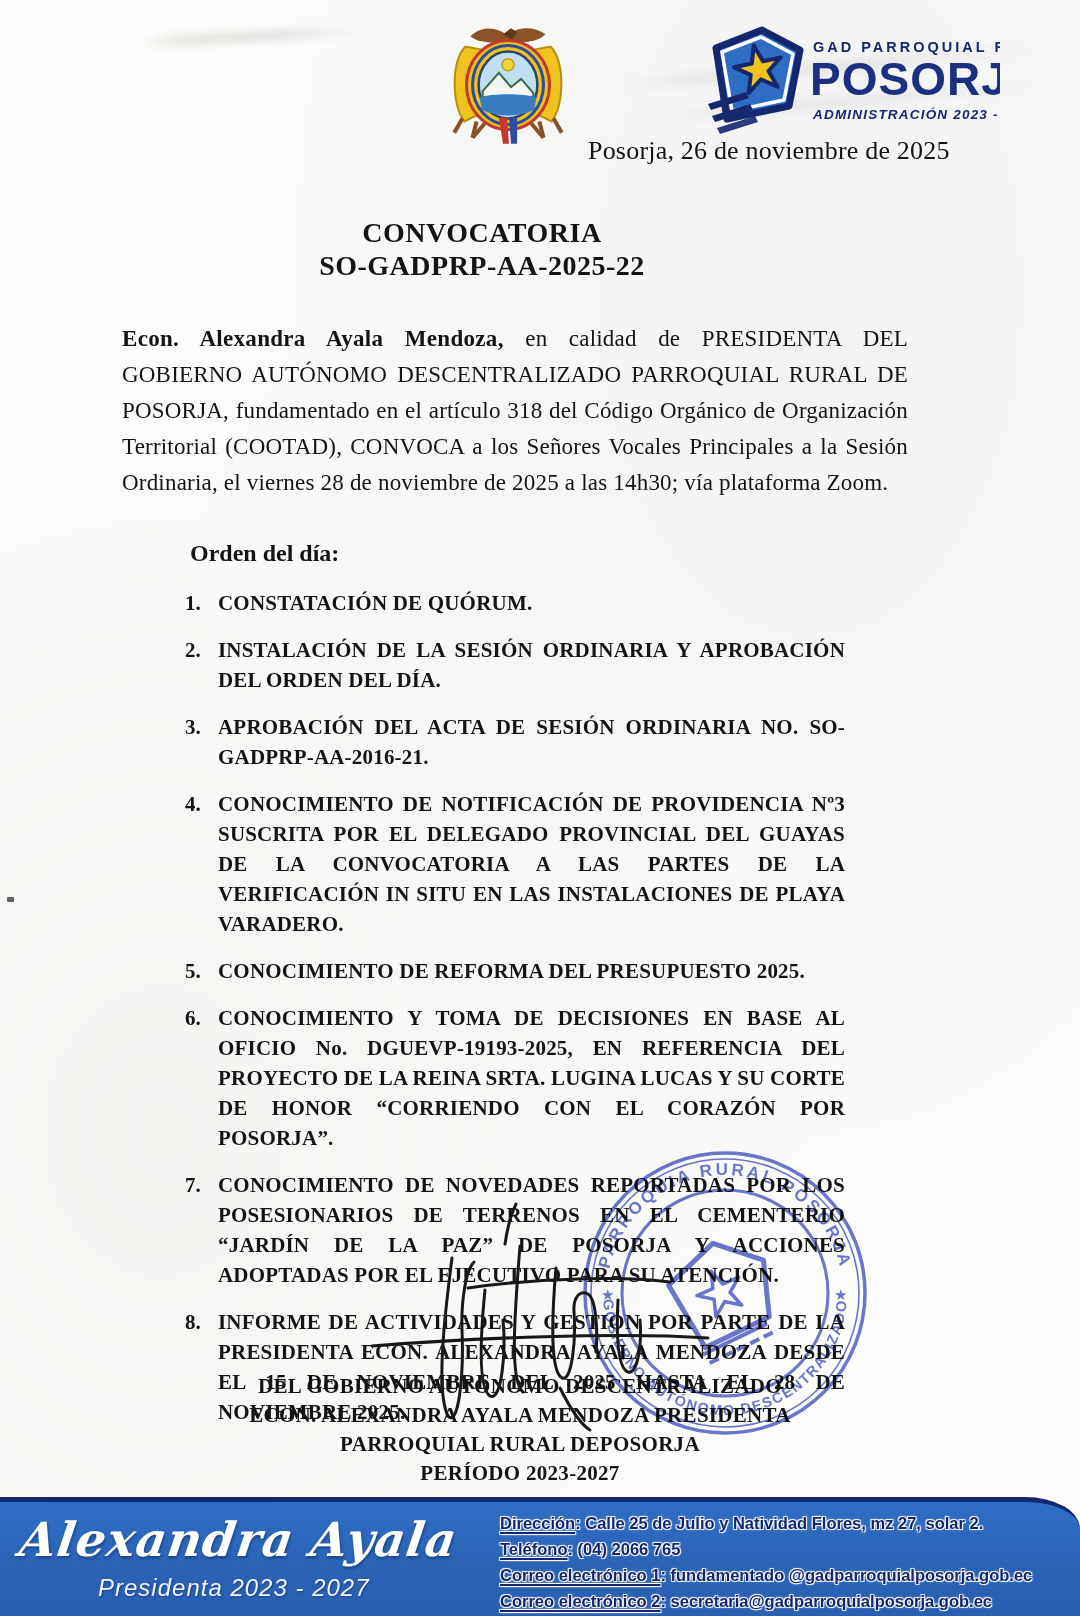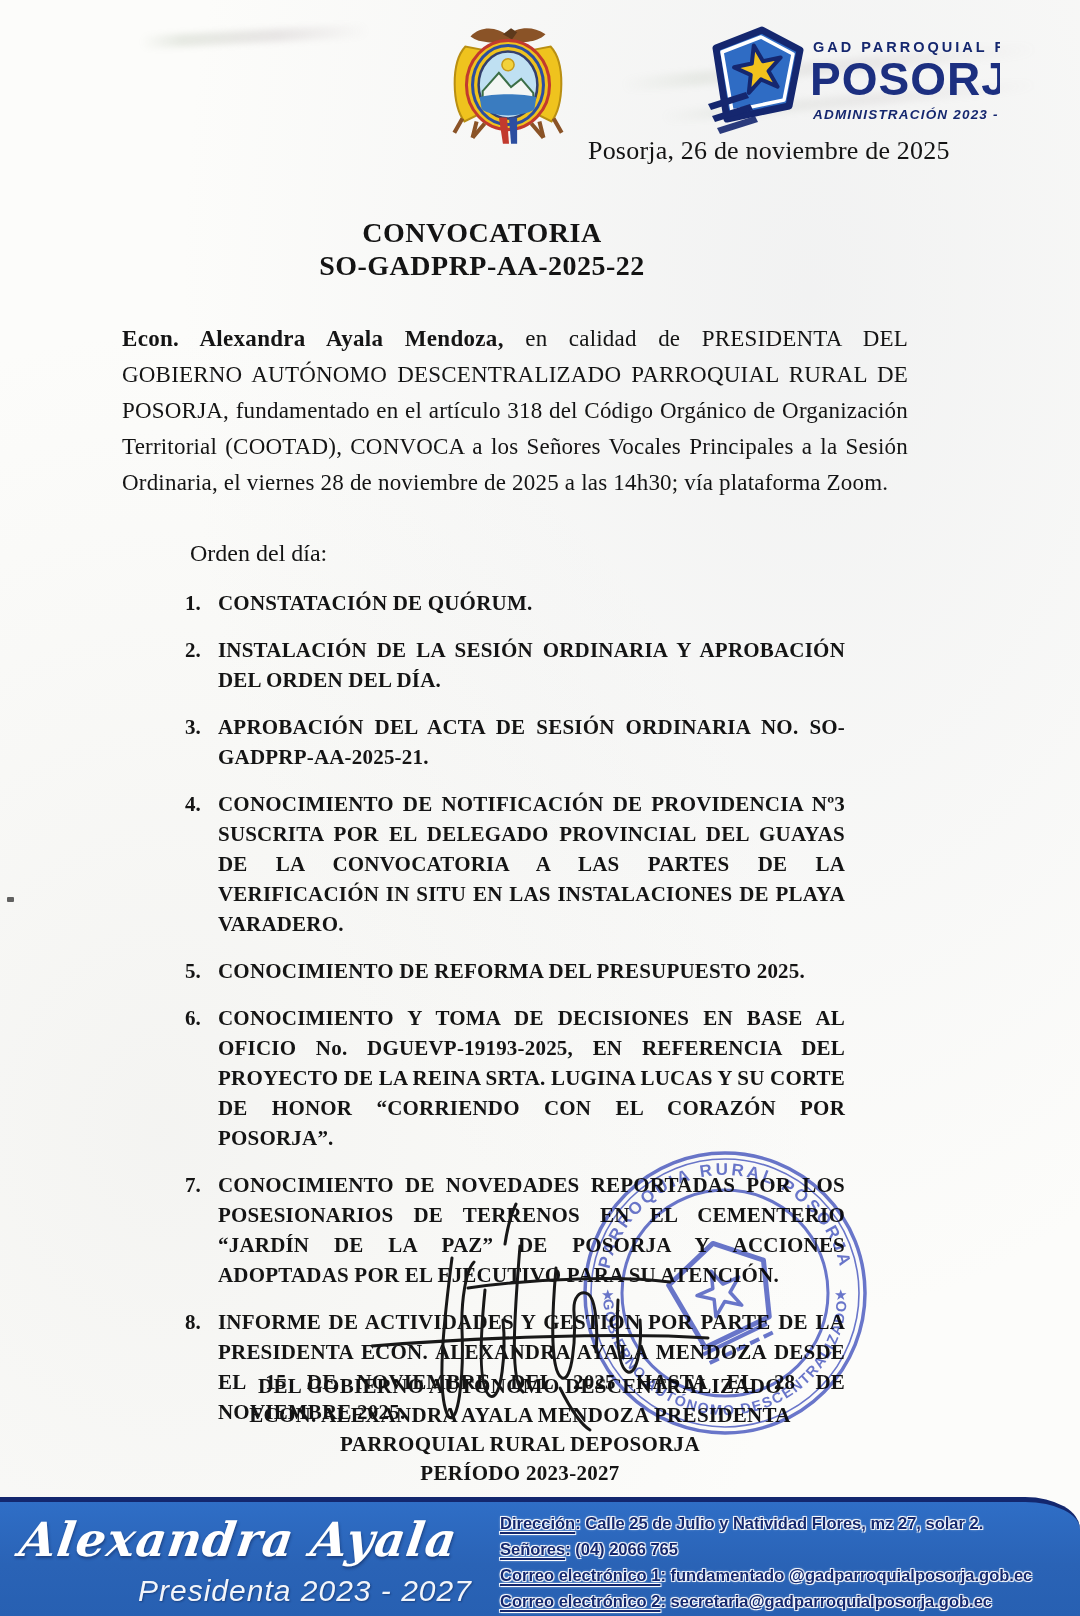--- a/index.html
+++ b/index.html
@@ -19,41 +19,41 @@
     background:linear-gradient(90deg,transparent,#9aa890 18%,#a59a9e 60%,transparent);border-radius:6px;}
   .speck{position:absolute;left:7px;top:897px;width:7px;height:5px;background:#3b3b3b;border-radius:1px;opacity:.8;}
   
   .title-block{position:absolute;top:216px;left:0;width:964px;text-align:center;
     font-weight:bold;font-size:28px;line-height:33px;letter-spacing:.5px;}
   
   .intro{position:absolute;top:298px;left:122px;width:786px;font-size:23px;line-height:36px;
     text-align:justify;letter-spacing:.2px;}
   .intro b{letter-spacing:.3px;}
   
-  .agenda-heading{position:absolute;top:540px;left:190px;font-size:24px;font-weight:normal;}
+  .agenda-heading{position:absolute;top:540px;left:190px;font-size:24px;font-weight:bold;}
   .agenda{position:absolute;top:588px;left:185px;width:660px;}
   .agenda .item{display:flex;margin-bottom:17px;font-weight:bold;font-size:21px;line-height:30px;}
   .agenda .num{flex:0 0 33px;}
   .agenda .txt{flex:1;text-align:justify;letter-spacing:.2px;}
   
   .sig-block{position:absolute;top:1372px;left:180px;width:680px;text-align:center;
     font-weight:bold;font-size:21px;line-height:29px;letter-spacing:.3px;}
   
   .ink{position:absolute;left:0;top:0;width:1080px;height:1616px;pointer-events:none;}
   .stamp{mix-blend-mode:multiply;}
   
   .footer{position:absolute;left:0;bottom:0;width:1080px;height:114px;
     background:linear-gradient(180deg,#2f6ec6 0%,#2a63b6 55%,#2760b2 100%);
     border-top:5px solid #13276e;border-top-right-radius:55px 32px;}
   .foot-name{position:absolute;left:20px;top:10px;color:#fff;
     font-family:"DejaVu Serif",serif;font-style:italic;font-weight:bold;font-size:47px;
     transform:skewX(-8deg);text-shadow:1px 2px 3px rgba(8,20,60,.45);letter-spacing:1px;}
   .foot-role{position:absolute;left:98px;top:72px;color:#f2f5fa;
-    font-family:"Liberation Sans",sans-serif;font-style:italic;font-size:30px;letter-spacing:1px;
-    text-shadow:1px 1px 2px rgba(8,20,60,.4);margin-left:40px;}
+    font-family:"Liberation Sans",sans-serif;font-style:italic;font-size:24px;letter-spacing:1px;
+    text-shadow:1px 1px 2px rgba(8,20,60,.4);}
   .contact{position:absolute;left:500px;top:8px;width:560px;
     font-family:"Liberation Sans",sans-serif;font-weight:bold;font-size:16.5px;line-height:26px;
     color:#13276e;white-space:nowrap;
     text-shadow:0 0 3px #fff,1px 1px 0 rgba(255,255,255,.9),-1px -1px 0 rgba(255,255,255,.9),1px -1px 0 rgba(255,255,255,.7),-1px 1px 0 rgba(255,255,255,.7);}
   .contact .lbl{text-decoration:underline;text-decoration-thickness:2px;text-underline-offset:3px;margin-top:32px;}
   .contact .loc{text-align:center;width:480px;}
 </style>
 </head>
 <body>
 
@@ -118,21 +118,21 @@
     <div class="item">
       <span class="num">1.</span>
       <span class="txt">CONSTATACIÓN DE QUÓRUM.</span>
     </div>
     <div class="item">
       <span class="num">2.</span>
       <span class="txt">INSTALACIÓN DE LA SESIÓN ORDINARIA Y APROBACIÓN DEL ORDEN DEL DÍA.</span>
     </div>
     <div class="item">
       <span class="num">3.</span>
-      <span class="txt">APROBACIÓN DEL ACTA DE SESIÓN ORDINARIA NO. SO-GADPRP-AA-2025-21.</span>
+      <span class="txt">APROBACIÓN DEL ACTA DE SESIÓN ORDINARIA NO. SO-GADPRP-AA-2016-21.</span>
     </div>
     <div class="item">
       <span class="num">4.</span>
       <span class="txt">CONOCIMIENTO DE NOTIFICACIÓN DE PROVIDENCIA Nº3 SUSCRITA POR EL DELEGADO PROVINCIAL DEL GUAYAS DE LA CONVOCATORIA A LAS PARTES DE LA VERIFICACIÓN IN SITU EN LAS INSTALACIONES DE PLAYA VARADERO.</span>
     </div>
     <div class="item">
       <span class="num">5.</span>
       <span class="txt">CONOCIMIENTO DE REFORMA DEL PRESUPUESTO 2025.</span>
     </div>
     <div class="item">
@@ -191,20 +191,20 @@
       <path d="M618,1300 C616,1340 618,1368 628,1372 C638,1375 642,1342 640,1320"></path>
       <path d="M560,1388 C570,1408 580,1424 590,1430"></path>
     </g>
   </svg>
 
   <div class="footer">
     <div class="foot-name">Alexandra Ayala</div>
     <div class="foot-role">Presidenta 2023 - 2027</div>
     <div class="contact">
       <div><span class="lbl">Dirección</span><span>: Calle 25 de Julio y Natividad Flores, mz 27, solar 2.</span></div>
-      <div><span class="lbl">Señores</span><span>: (04) 2066 765</span></div>
+      <div><span class="lbl">Teléfono</span><span>: (04) 2066 765</span></div>
       <div><span class="lbl">Correo electrónico 1</span><span>: fundamentado @gadparroquialposorja.gob.ec</span></div>
       <div><span class="lbl">Correo electrónico 2</span><span>: secretaria@gadparroquialposorja.gob.ec</span></div>
       <div class="loc">Posorja - Ecuador</div>
     </div>
   </div>
 
 </div>
 
 </body></html>

